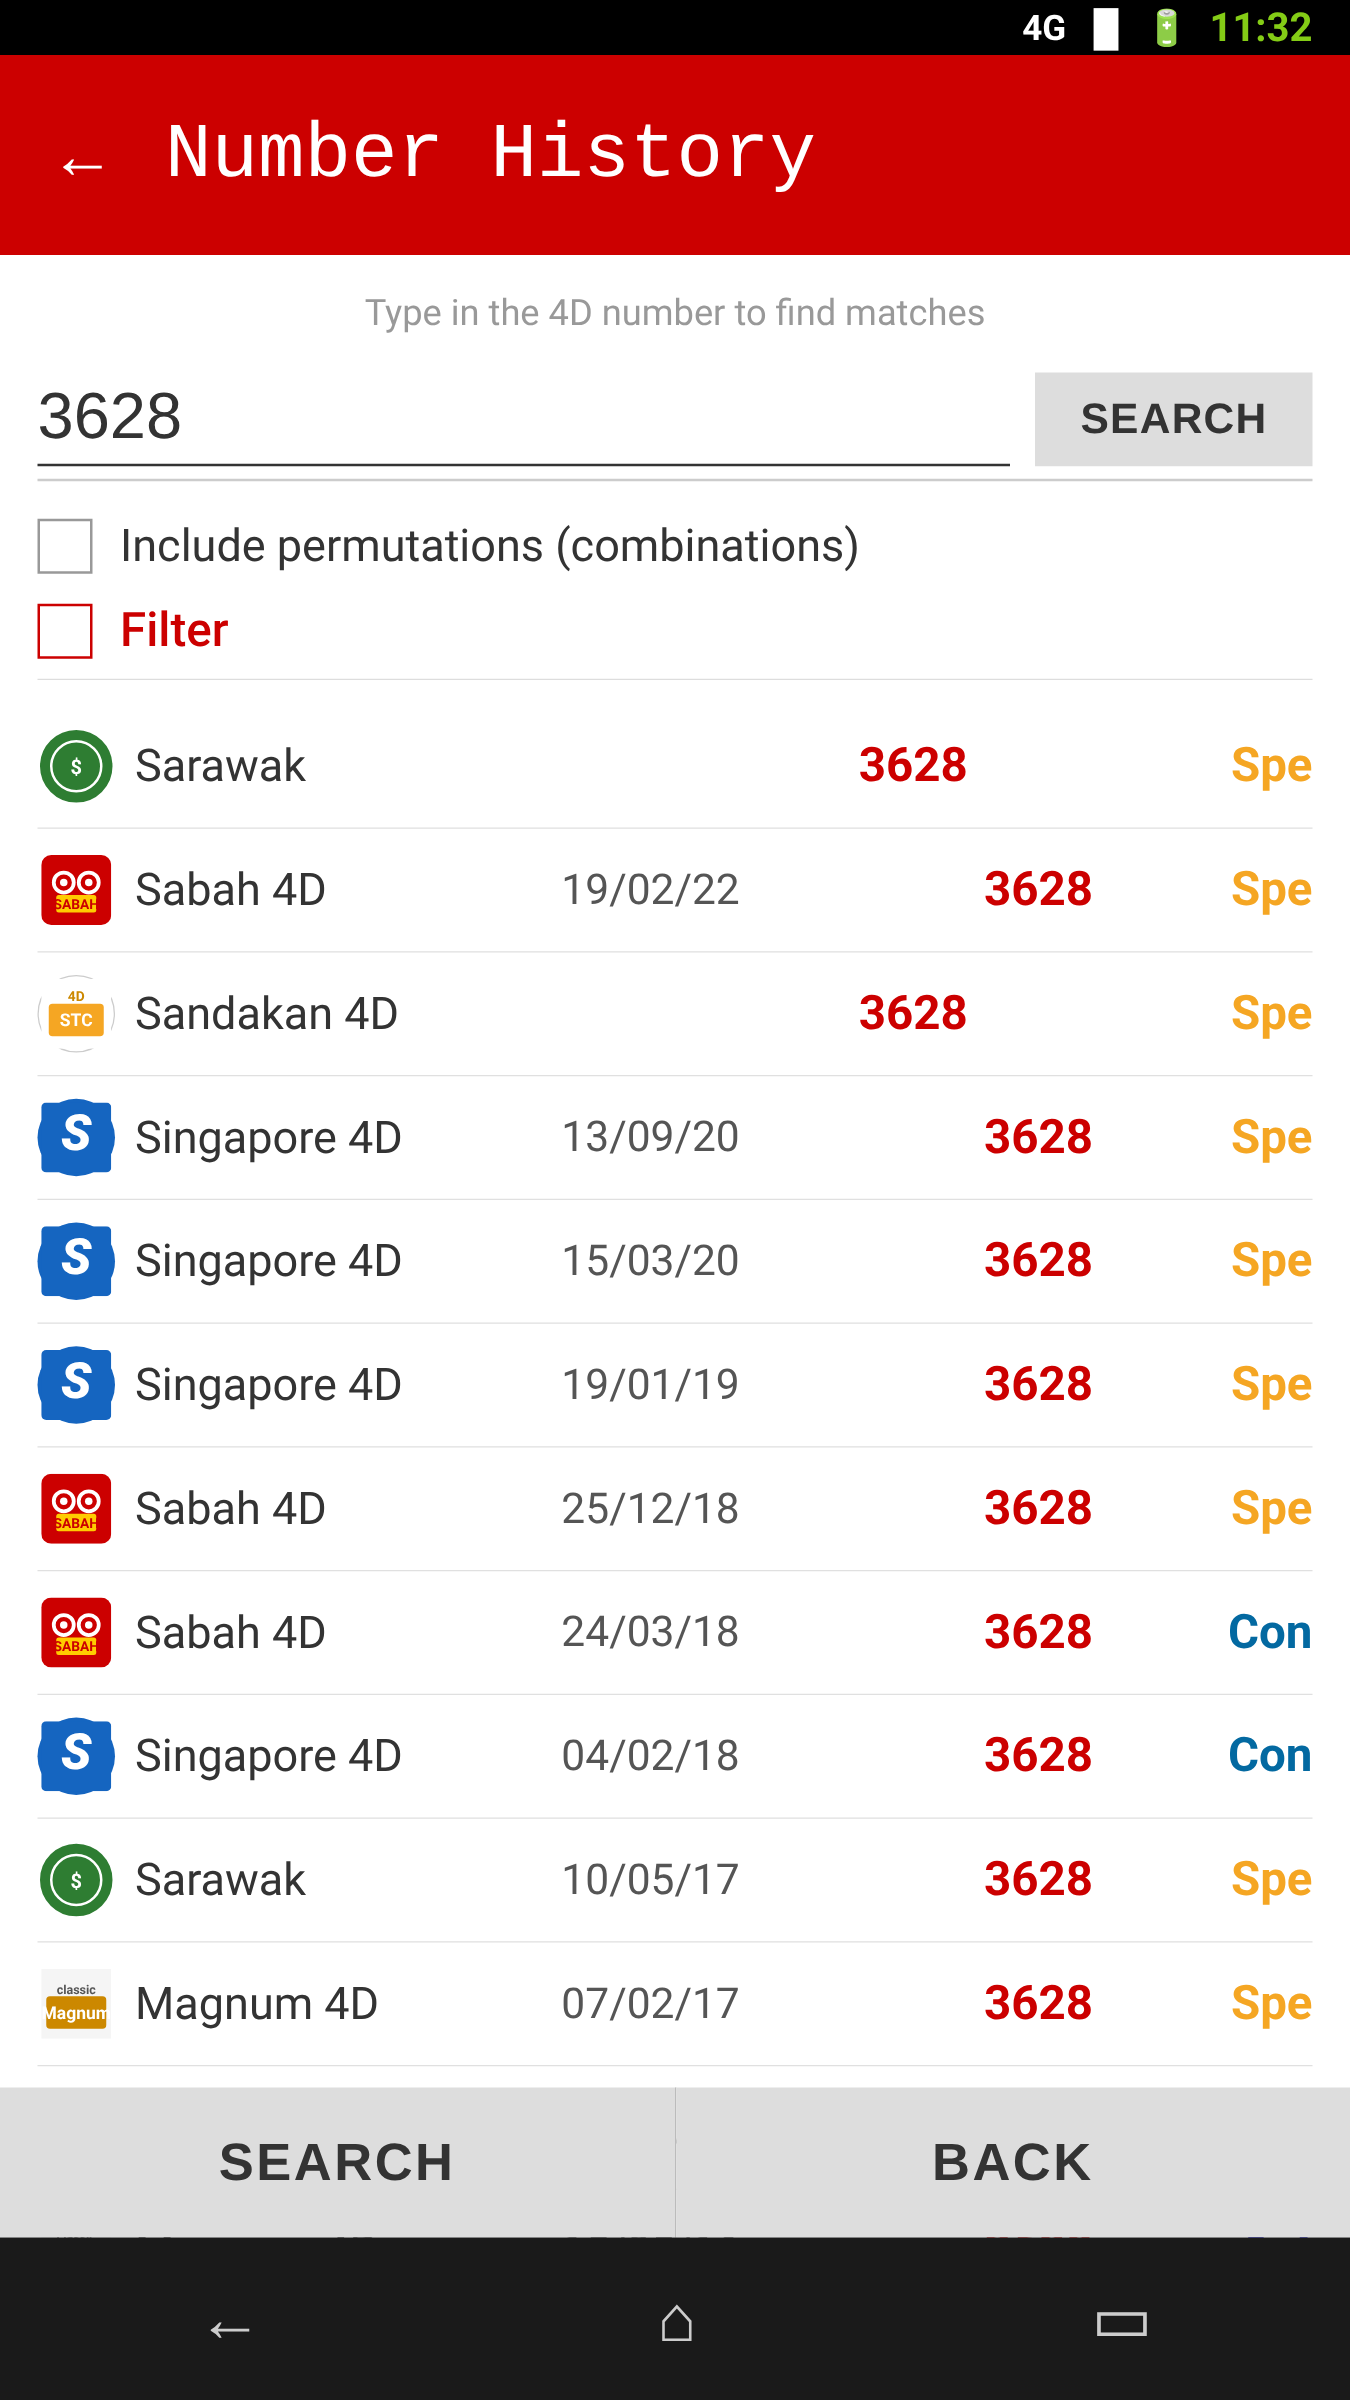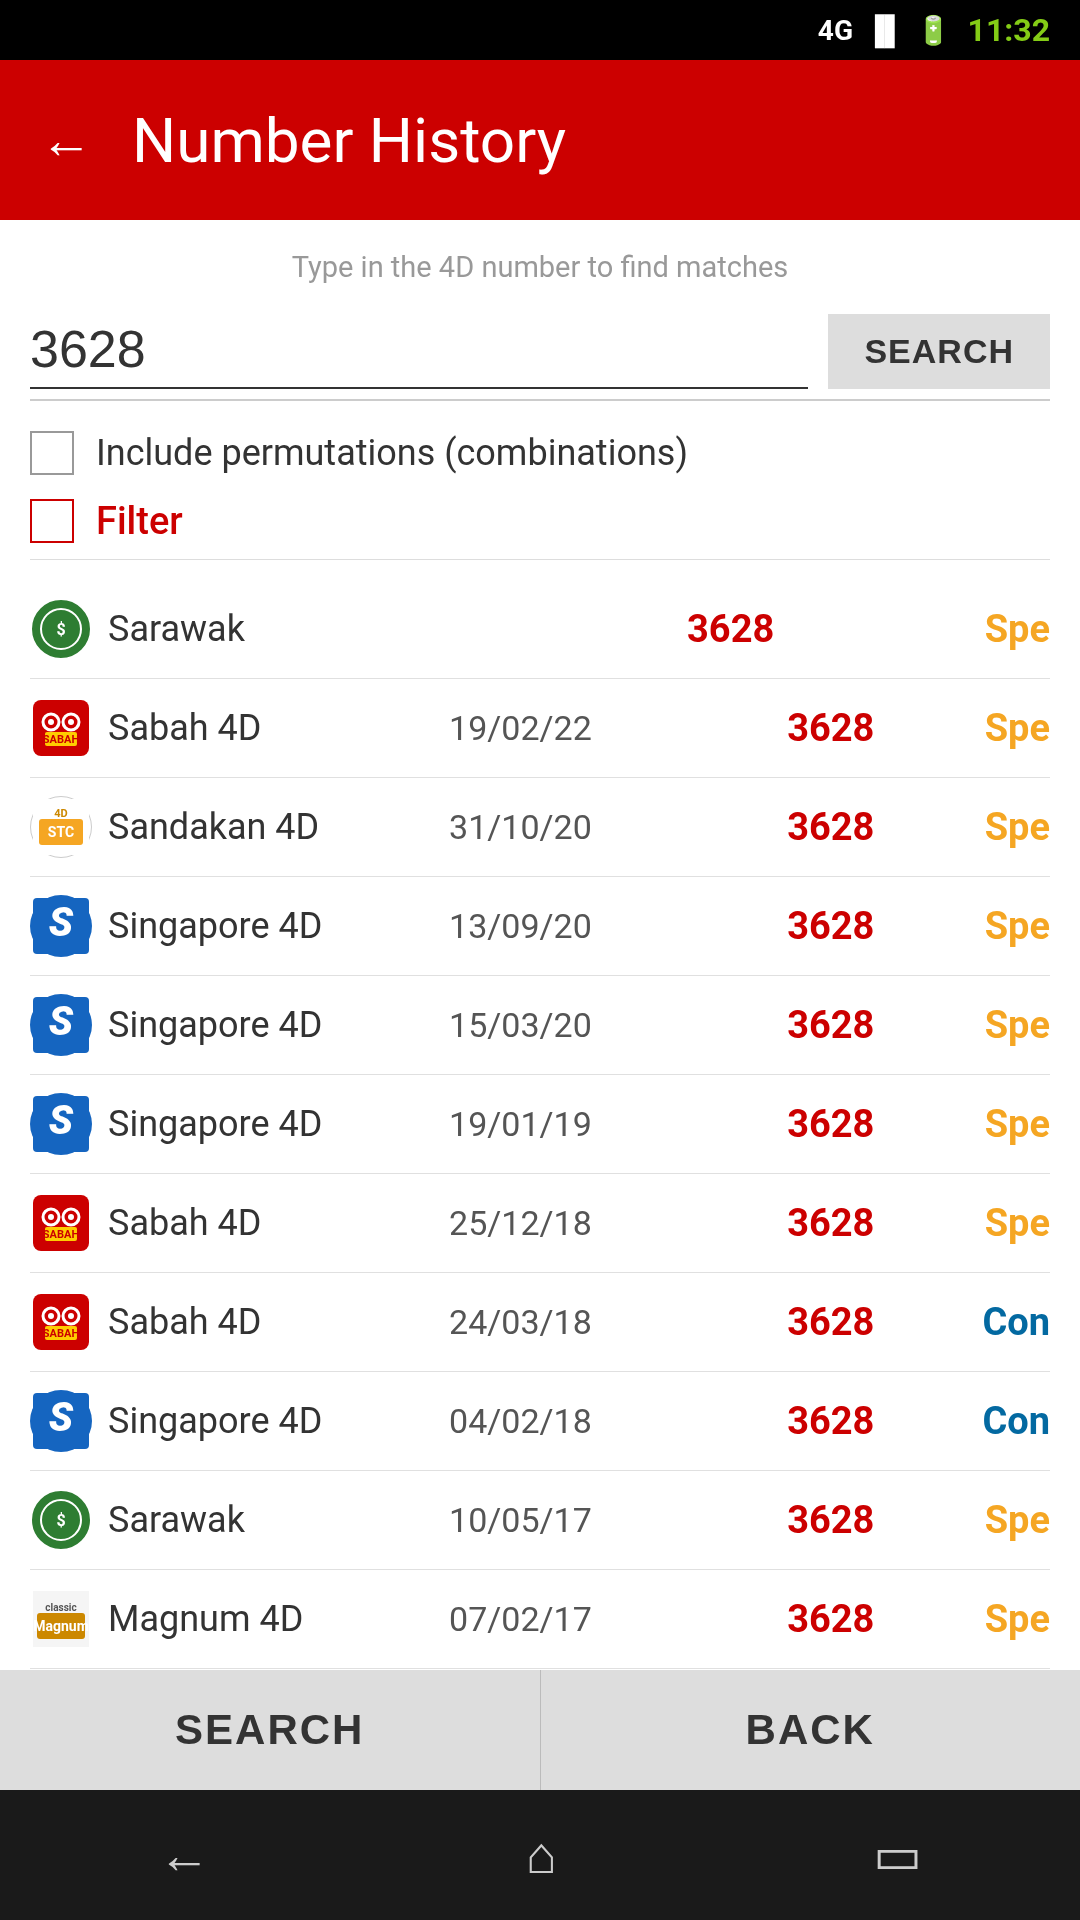--- a/index.html
+++ b/index.html
@@ -9,21 +9,21 @@
       height: 1920px;
       font-family: 'Roboto', Arial, sans-serif;
       background: #fff;
       overflow: hidden;
       position: relative;
     }
 
     
     .status-bar {
       background: #000;
-      height: 60px;
+      height: 44px;
       display: flex;
       align-items: center;
       justify-content: flex-end;
       padding: 0 30px;
       gap: 16px;
     }
     .status-bar-icons {
       display: flex;
       align-items: center;
       gap: 12px;
@@ -49,20 +49,21 @@
     .back-icon {
       color: #fff;
       font-size: 52px;
       cursor: pointer;
       font-weight: 300;
     }
     .header-title {
       color: #fff;
       font-size: 62px;
       font-weight: 400;
+      font-family: Liberation Mono, monospace;
     }
 
     
     .content {
       background: #fff;
       padding: 30px 30px 0 30px;
     }
     .hint-text {
       color: #999;
       font-size: 29px;
@@ -299,21 +300,20 @@
       <div class="result-row">
         <div class="lottery-icon" style="background: rgb(255, 255, 255); border: 1px solid rgb(204, 204, 204);">
           <svg width="56" height="56" viewBox="0 0 56 56">
             <rect width="56" height="56" fill="#fff"></rect>
             <text x="28" y="18" text-anchor="middle" font-size="11" fill="#cc8800" font-weight="bold">4D</text>
             <rect x="6" y="20" width="44" height="26" rx="3" fill="#f5a623"></rect>
             <text x="28" y="38" text-anchor="middle" font-size="14" fill="#fff" font-weight="bold">STC</text>
           </svg>
         </div>
         <span class="lottery-name">Sandakan 4D</span>
-        <span class="result-date">31/10/20</span>
         <span class="result-number">3628</span>
         <span class="result-prize prize-spe">Spe</span>
       </div>
       <div class="result-row">
         <div class="lottery-icon" style="background: rgb(21, 101, 192);">
           <svg width="56" height="56" viewBox="0 0 56 56">
             <rect width="56" height="56" rx="4" fill="#1565c0"></rect>
             <text x="28" y="38" text-anchor="middle" font-size="40" fill="#fff" font-weight="900" font-style="italic">S</text>
           </svg>
         </div>

